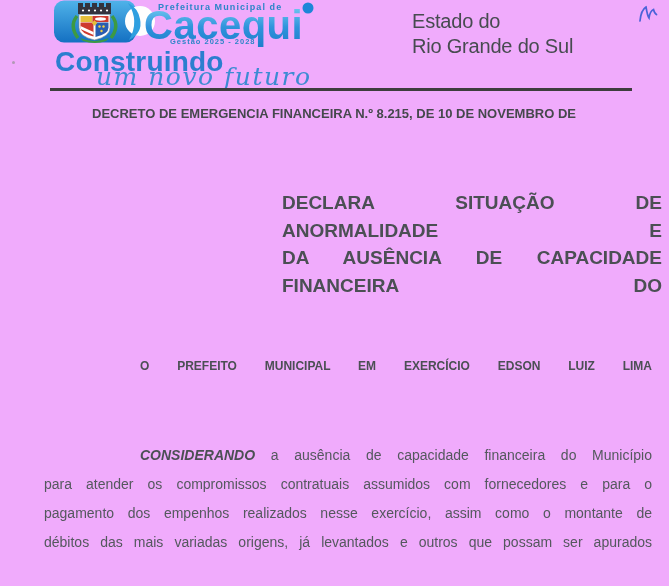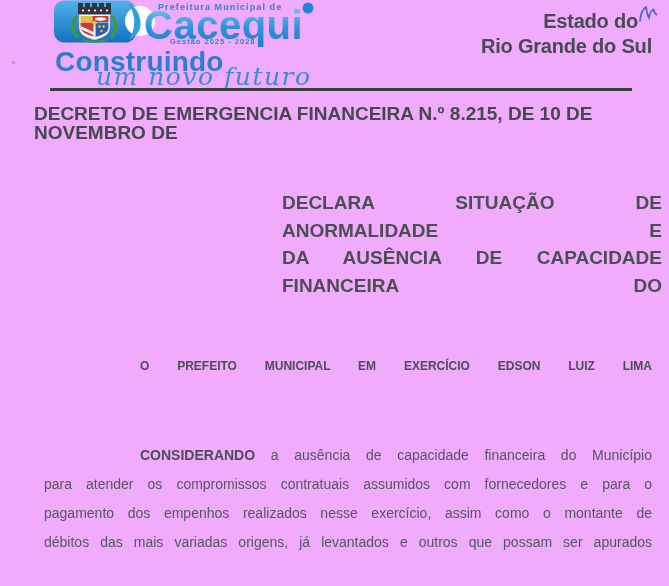--- a/index.html
+++ b/index.html
@@ -12,22 +12,21 @@
     overflow: hidden;
     font-family: "Liberation Sans", sans-serif;
   }
 
   
   .logo-svg { position: absolute; left: 36px; top: 0; }
 
   .state-block {
     position: absolute;
     left: 412px; top: 9px; width: 240px;
-    text-align: right;
-    font-weight: bold;
+    font-weight: normal;
     font-size: 20px;
     line-height: 25px;
     color: #474b50;
     letter-spacing: -0.2px;
   }
   .state-line1 { padding-right: 14px; }
 
   .hand-mark { position: absolute; left: 636px; top: 2px; }
   .speck {
     position: absolute; left: 12px; top: 61px;
@@ -41,23 +40,23 @@
     width: 582px; height: 3px;
     background: #3d3d3d;
   }
 
   
   .doc-text { color: #53575c; }
 
   .title-block {
     position: absolute;
     left: 34px; top: 104px; width: 600px;
-    text-align: left;
+    text-align: center;
     font-weight: bold;
-    font-size: 19px;
+    font-size: 13px;
     line-height: 19px;
     color: #45484c;
   }
 
   .ementa-block {
     position: absolute;
     left: 282px; top: 189px; width: 380px;
     font-weight: bold;
     font-size: 19px;
     line-height: 27.5px;
@@ -77,21 +76,21 @@
     position: absolute;
     left: 44px; top: 441px; width: 608px;
     font-size: 14px;
     line-height: 29px;
     color: #54585e;
   }
 
   .jline { text-align: justify; text-align-last: justify; }
   .jline.last { text-align-last: auto; }
   .indent1 { padding-left: 96px; }
-  .kw { font-weight: bold; color: #4b4f54; }
+  .kw { font-weight: bold; color: #4b4f54; font-style: italic; }
 </style>
 </head>
 <body>
 
 <div class="page">
 
   <svg class="logo-svg" width="300" height="96" viewBox="0 0 300 96">
     <defs>
       <linearGradient id="bannerGrad" x1="0" y1="0" x2="0" y2="1">
         <stop offset="0" stop-color="#4fb3e9"></stop>

